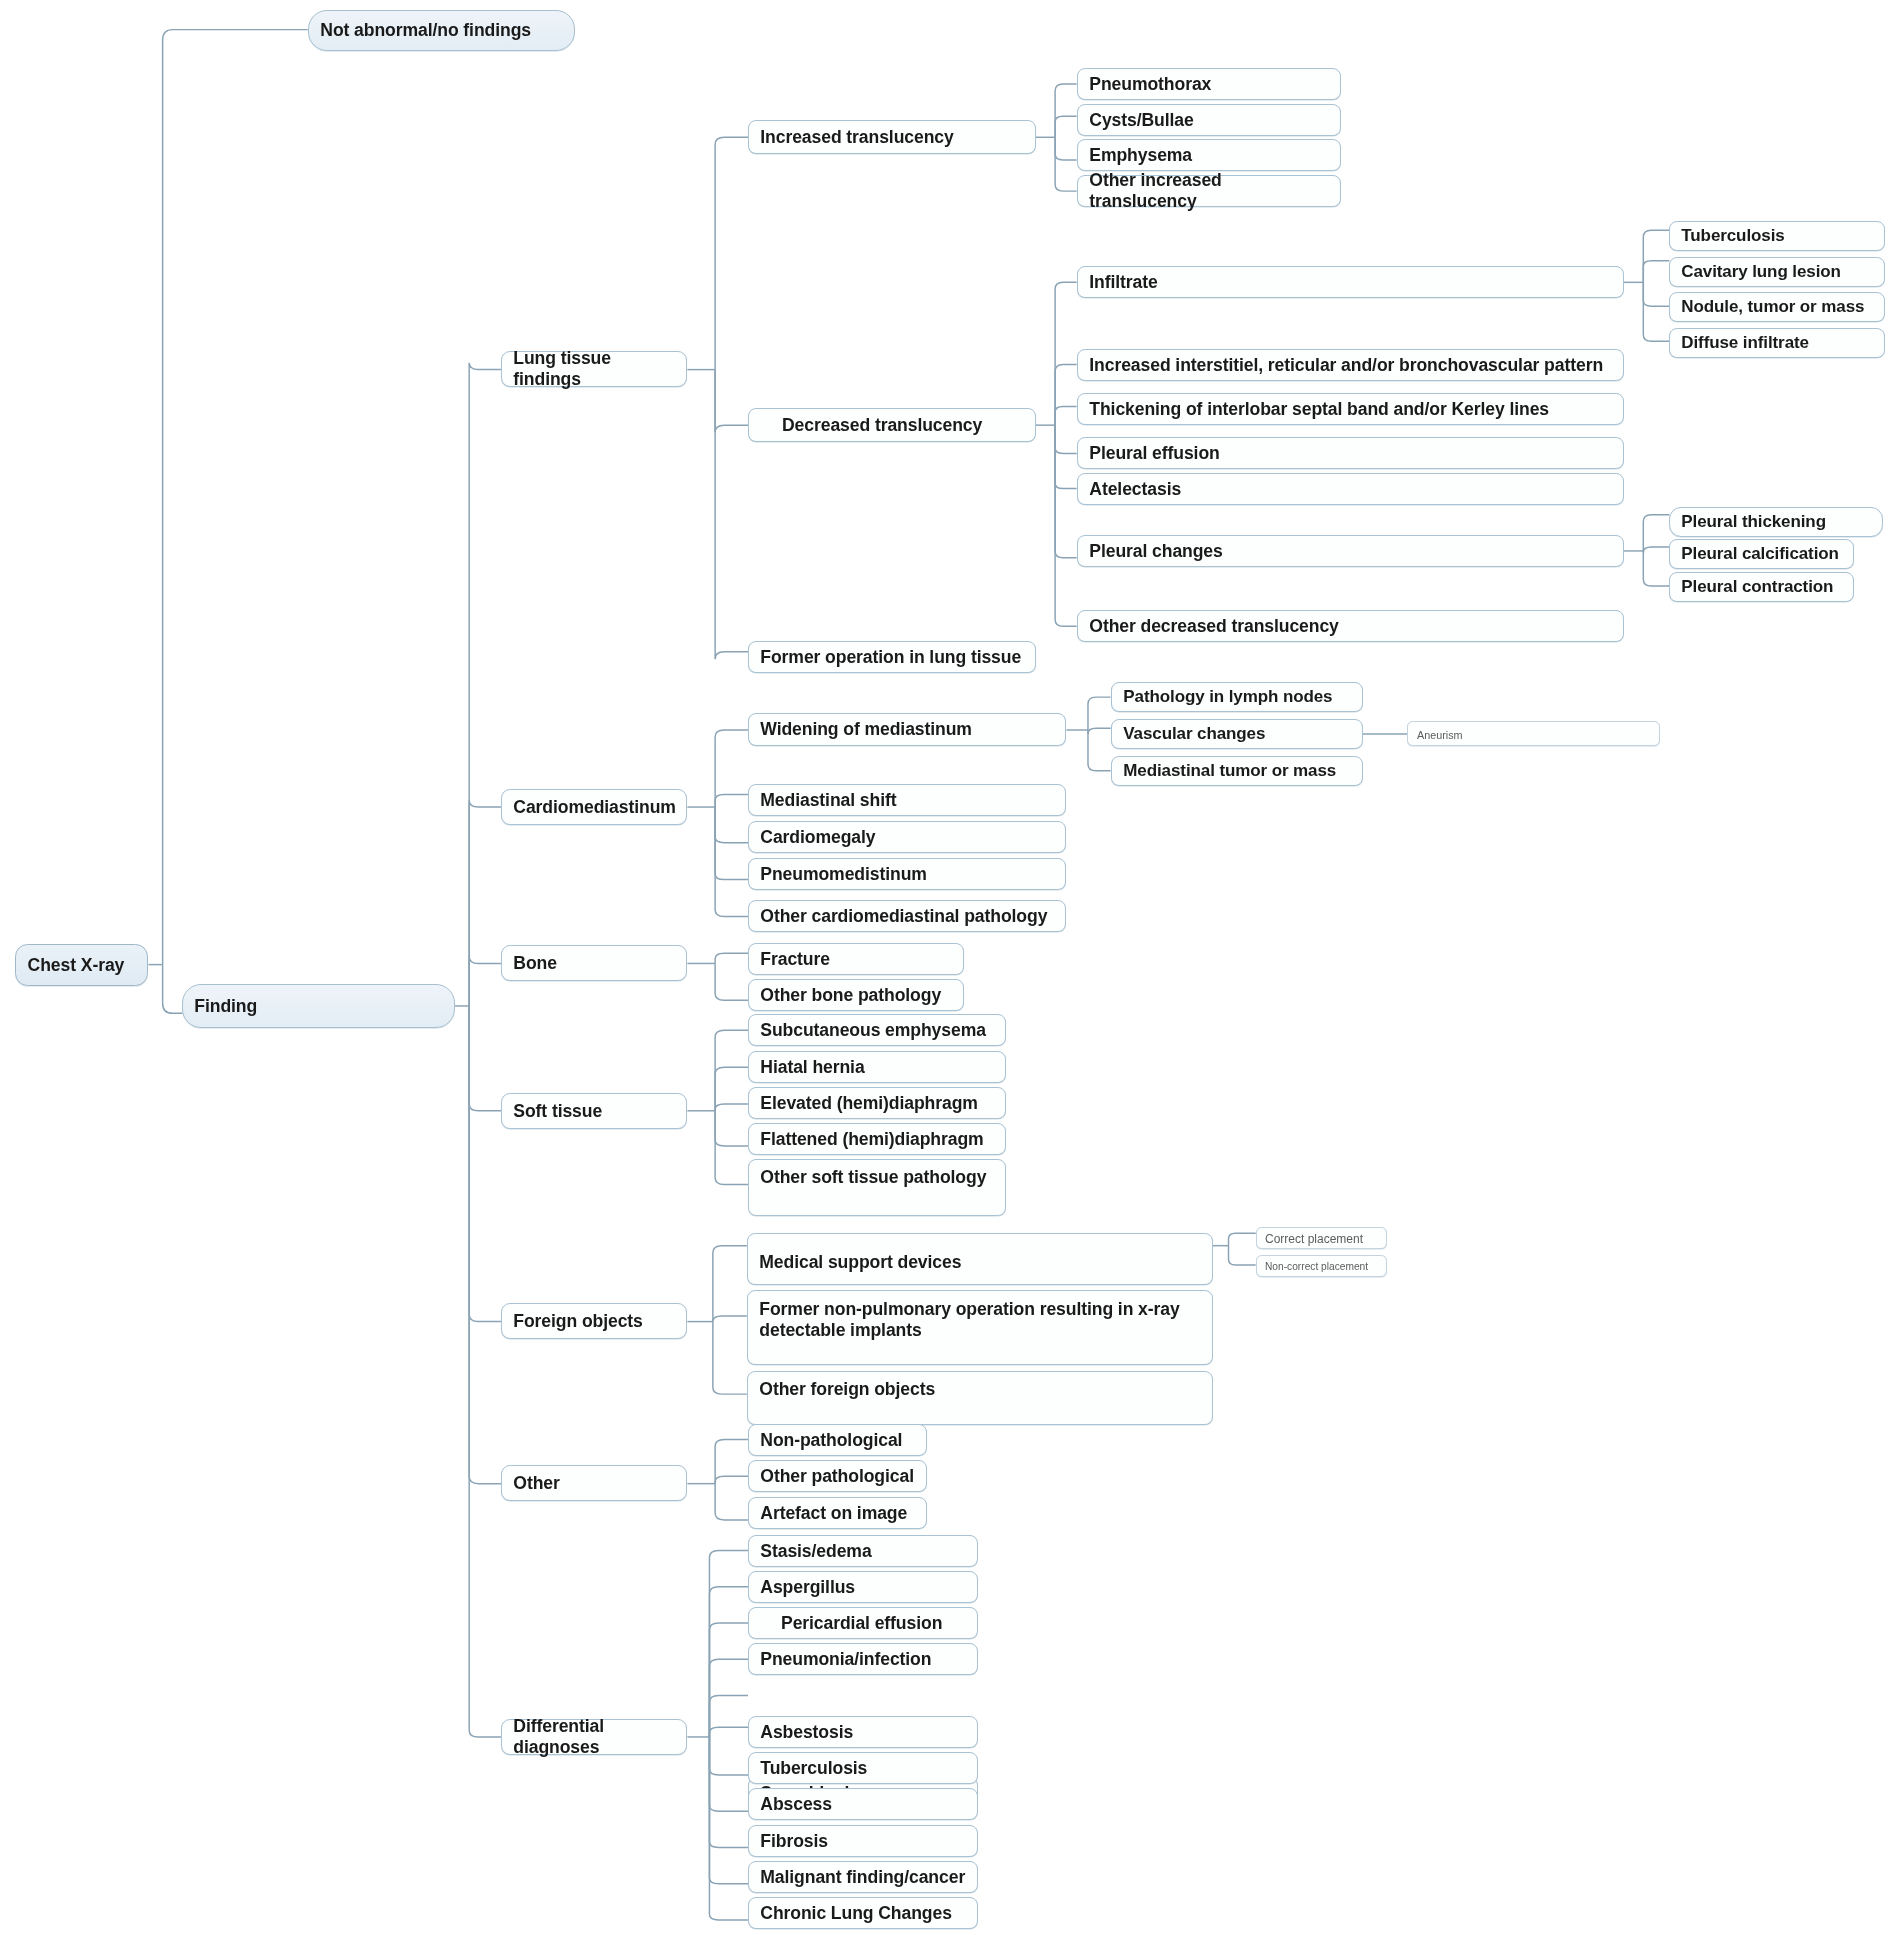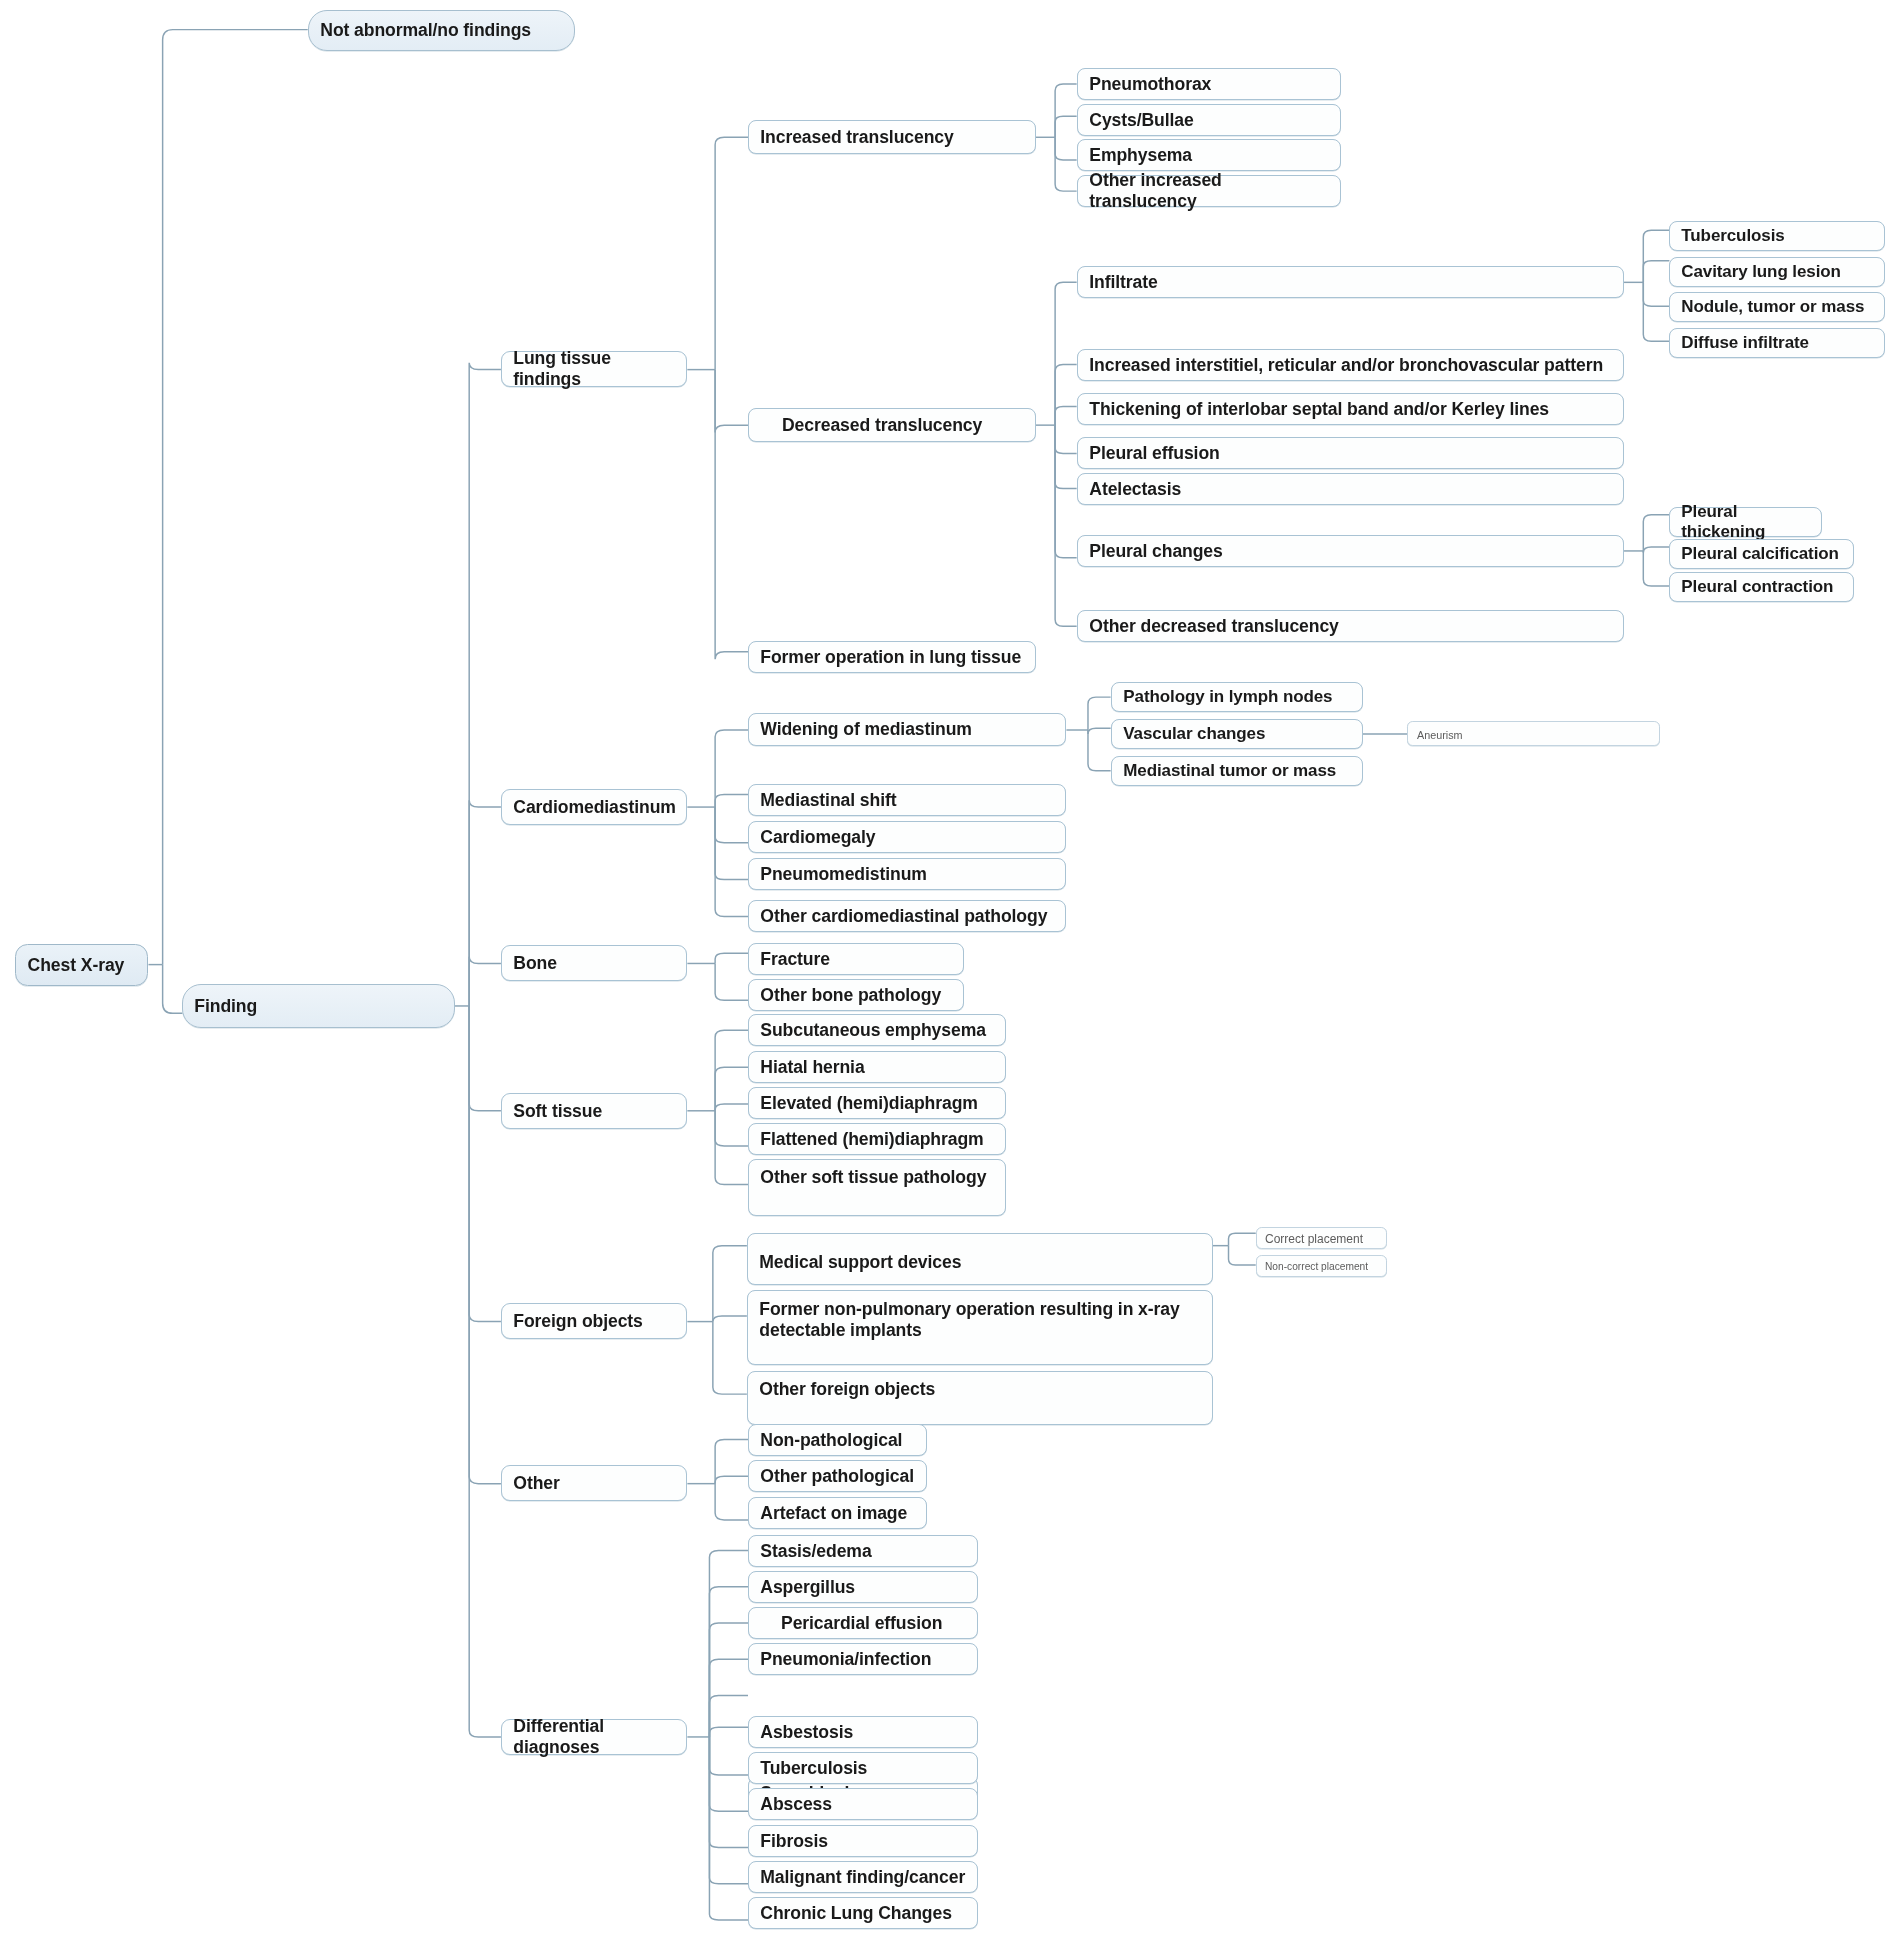--- a/index.html
+++ b/index.html
@@ -260,21 +260,21 @@
   <div class="node center s30" style="left:1669px; top:257px; width:216px; height:29.5px;">
     <span>Cavitary lung lesion</span>
   </div>
   <div class="node center s30" style="left:1669px; top:292px; width:216px; height:29.5px;">
     <span>Nodule, tumor or mass</span>
   </div>
   <div class="node center s30" style="left:1669px; top:328px; width:216px; height:29.5px;">
     <span>Diffuse infiltrate</span>
   </div>
 
-  <div class="node center s30" style="left:1669px; top:507px; width:153px; height:29.5px;">
+  <div class="node center s30" style="left:1669px; top:507px; width:214px; height:29.5px;border-radius:12px;">
     <span>Pleural thickening</span>
   </div>
   <div class="node center s30" style="left:1669px; top:539px; width:185px; height:29.5px;">
     <span>Pleural calcification</span>
   </div>
   <div class="node center s30" style="left:1669px; top:572px; width:185px; height:29.5px;">
     <span>Pleural contraction</span>
   </div>
 
   <div class="node center s31" style="left:748px; top:641px; width:288px; height:32px;">

